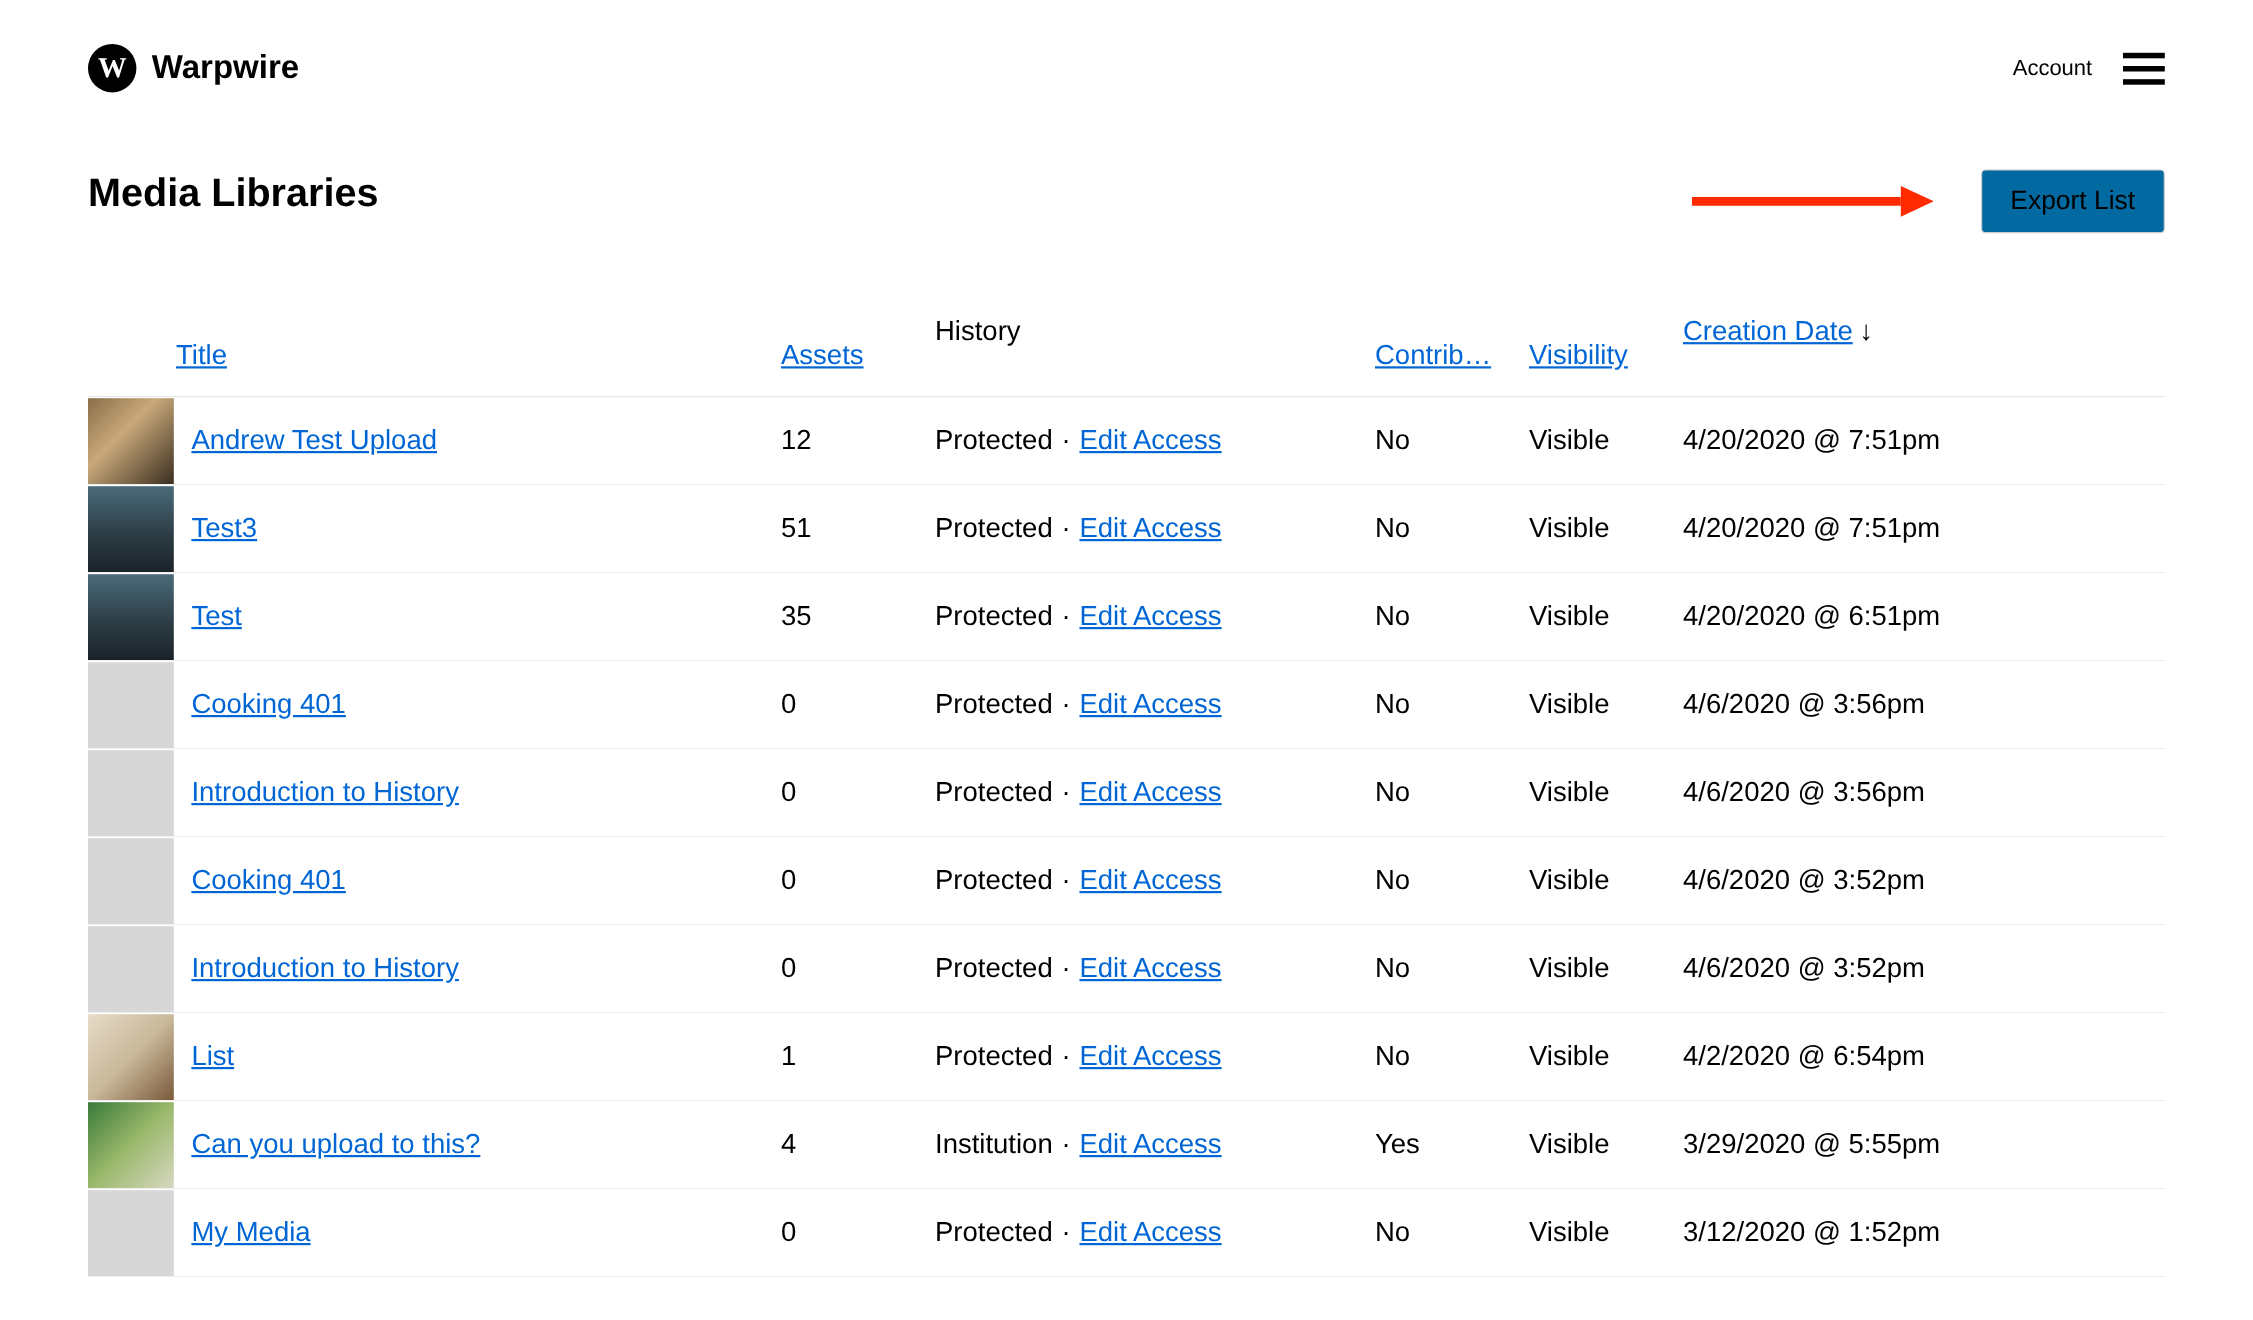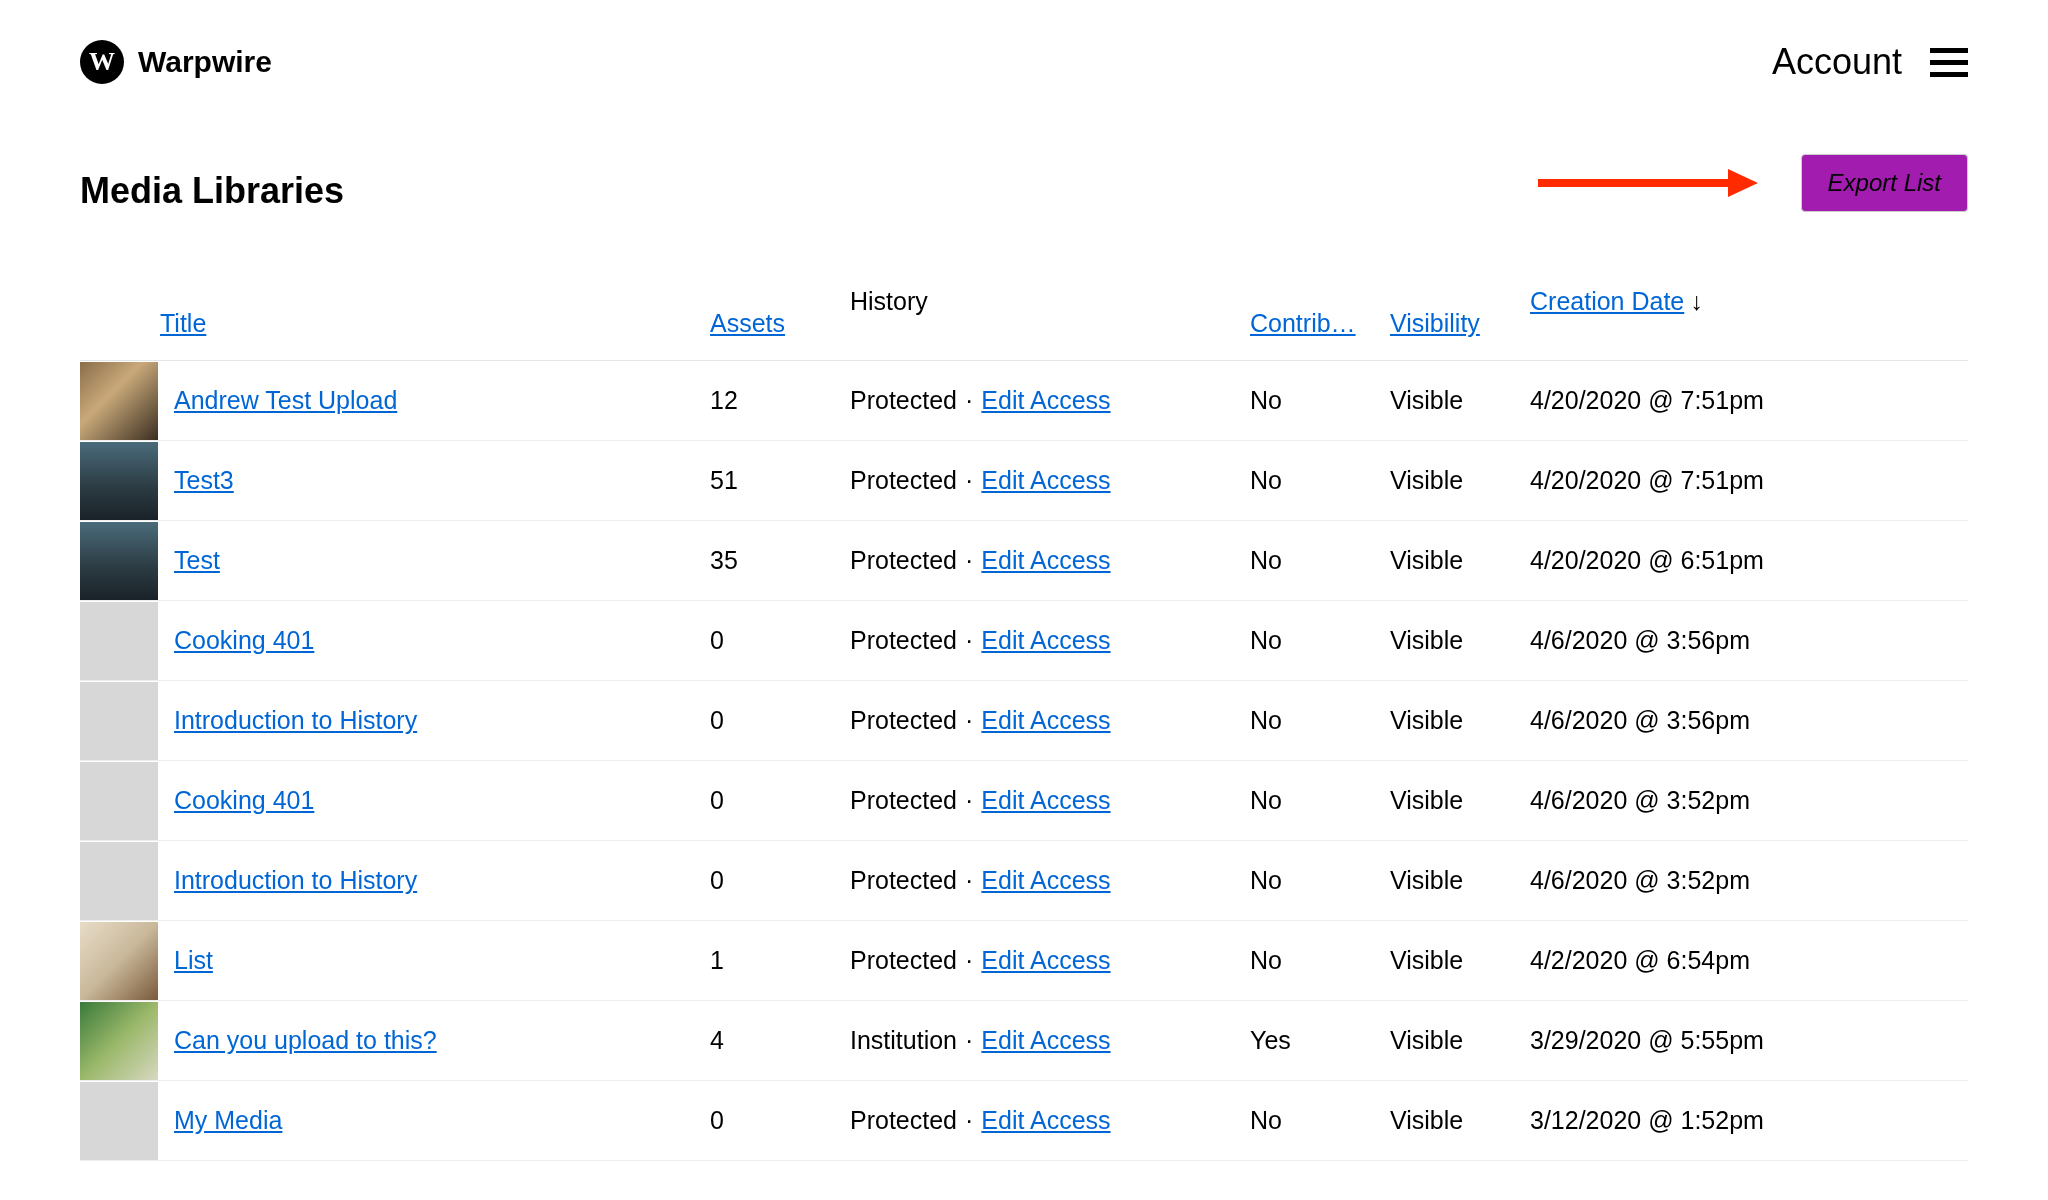--- a/index.html
+++ b/index.html
@@ -58,59 +58,58 @@
     transform: translateY(-50%);
     color: #999;
   }
   .header-right {
     margin-left: auto;
     display: flex;
     align-items: center;
     gap: 28px;
   }
   .account-link {
-    font-size: 36px;
+    font-size: 20px;
     color: #000;
     cursor: pointer;
   }
   .menu-icon {
     display: flex;
     flex-direction: column;
     gap: 7px;
     cursor: pointer;
   }
   .menu-icon span {
     display: block;
     width: 38px;
     height: 5px;
     background: #000;
   }
   .content {
     padding: 40px 80px 0 80px;
   }
   .page-header-row {
     display: flex;
-    align-items: flex-end;
+    align-items: flex-start;
     margin-bottom: 40px;
     position: relative;
   }
   .page-title {
     font-size: 36px;
     font-weight: 700;
   }
   .export-btn {
     margin-left: auto;
-    background: #a21caf;
+    background: #0369a1;
     border: 1px solid #ccc;
     border-radius: 4px;
     padding: 14px 26px;
     font-size: 24px;
     cursor: pointer;
     color: #000;
-    font-style: italic;
   }
   .arrow-annotation {
     position: absolute;
     right: 210px;
     top: 50%;
     transform: translateY(-50%);
     pointer-events: none;
   }
   .table {
     width: 100%;

